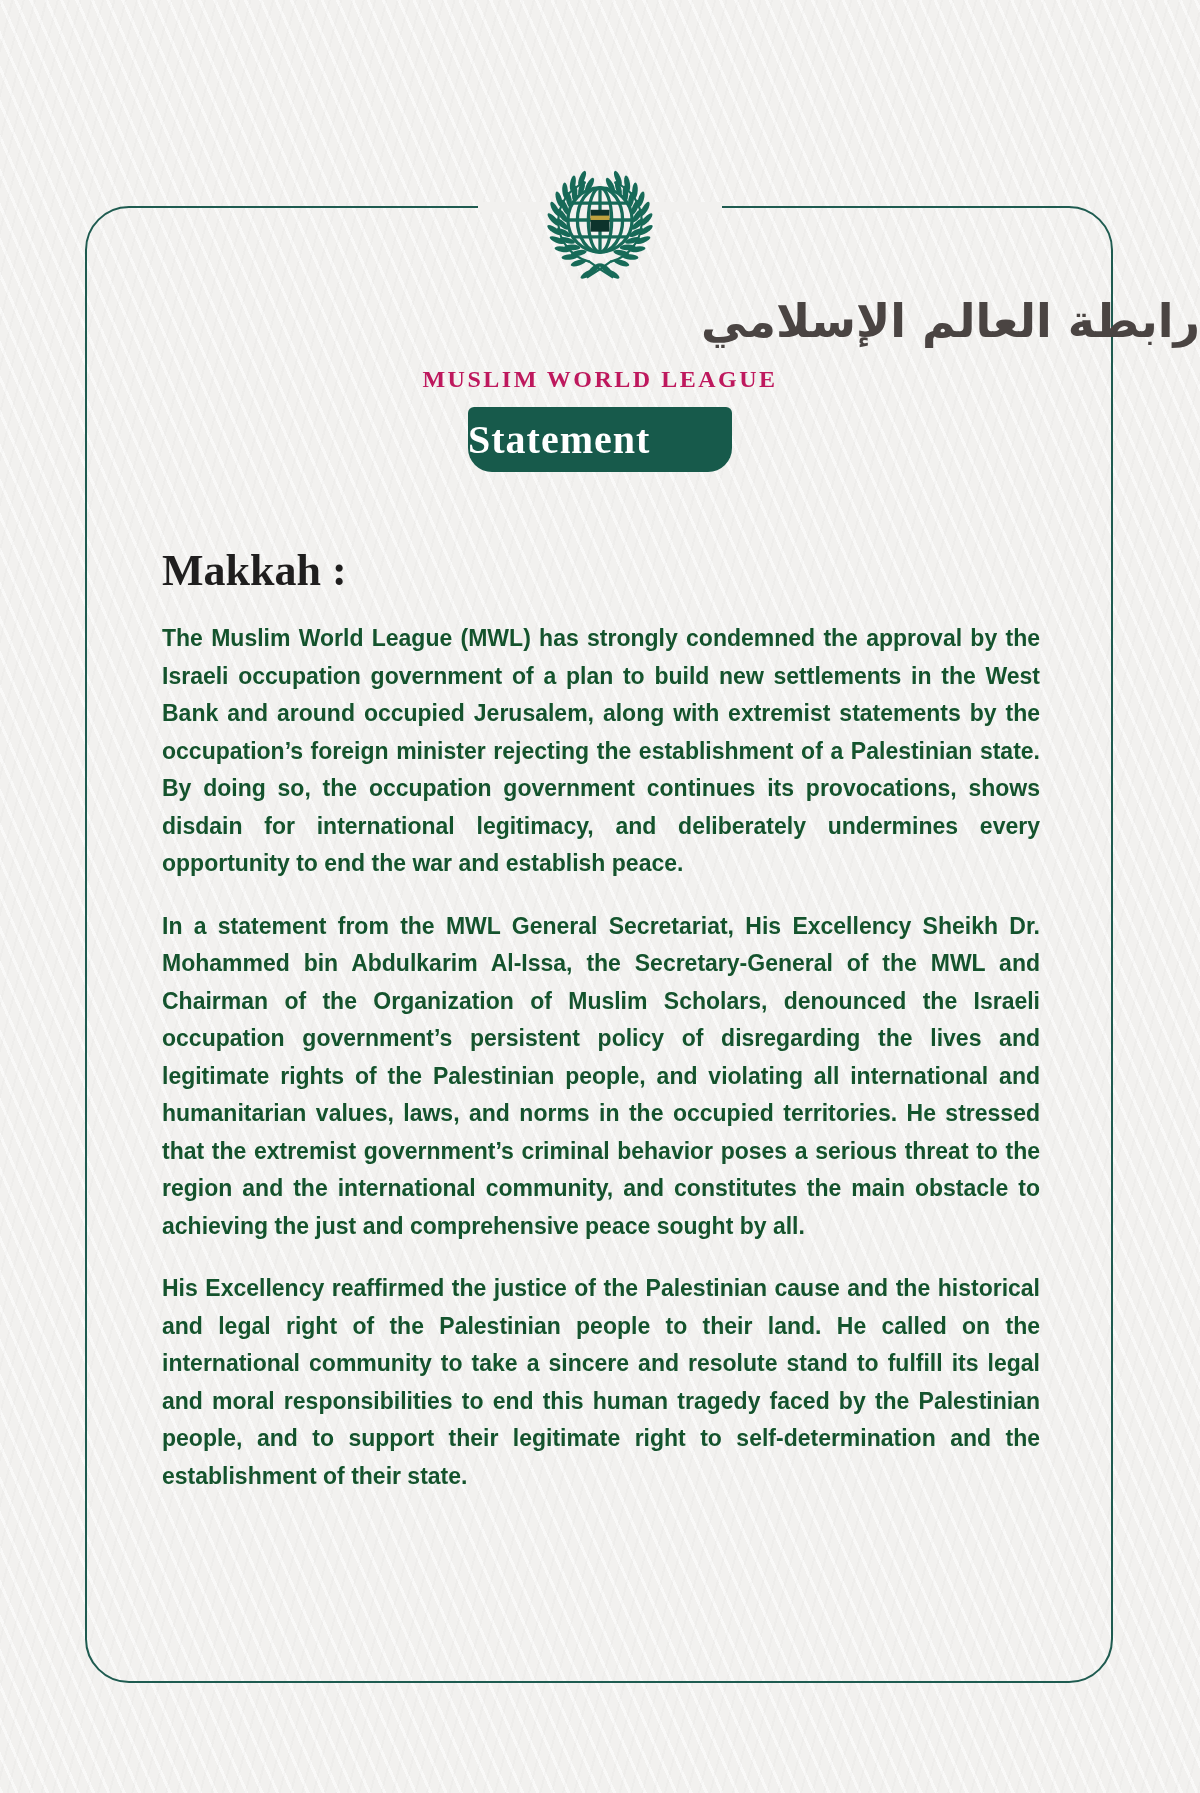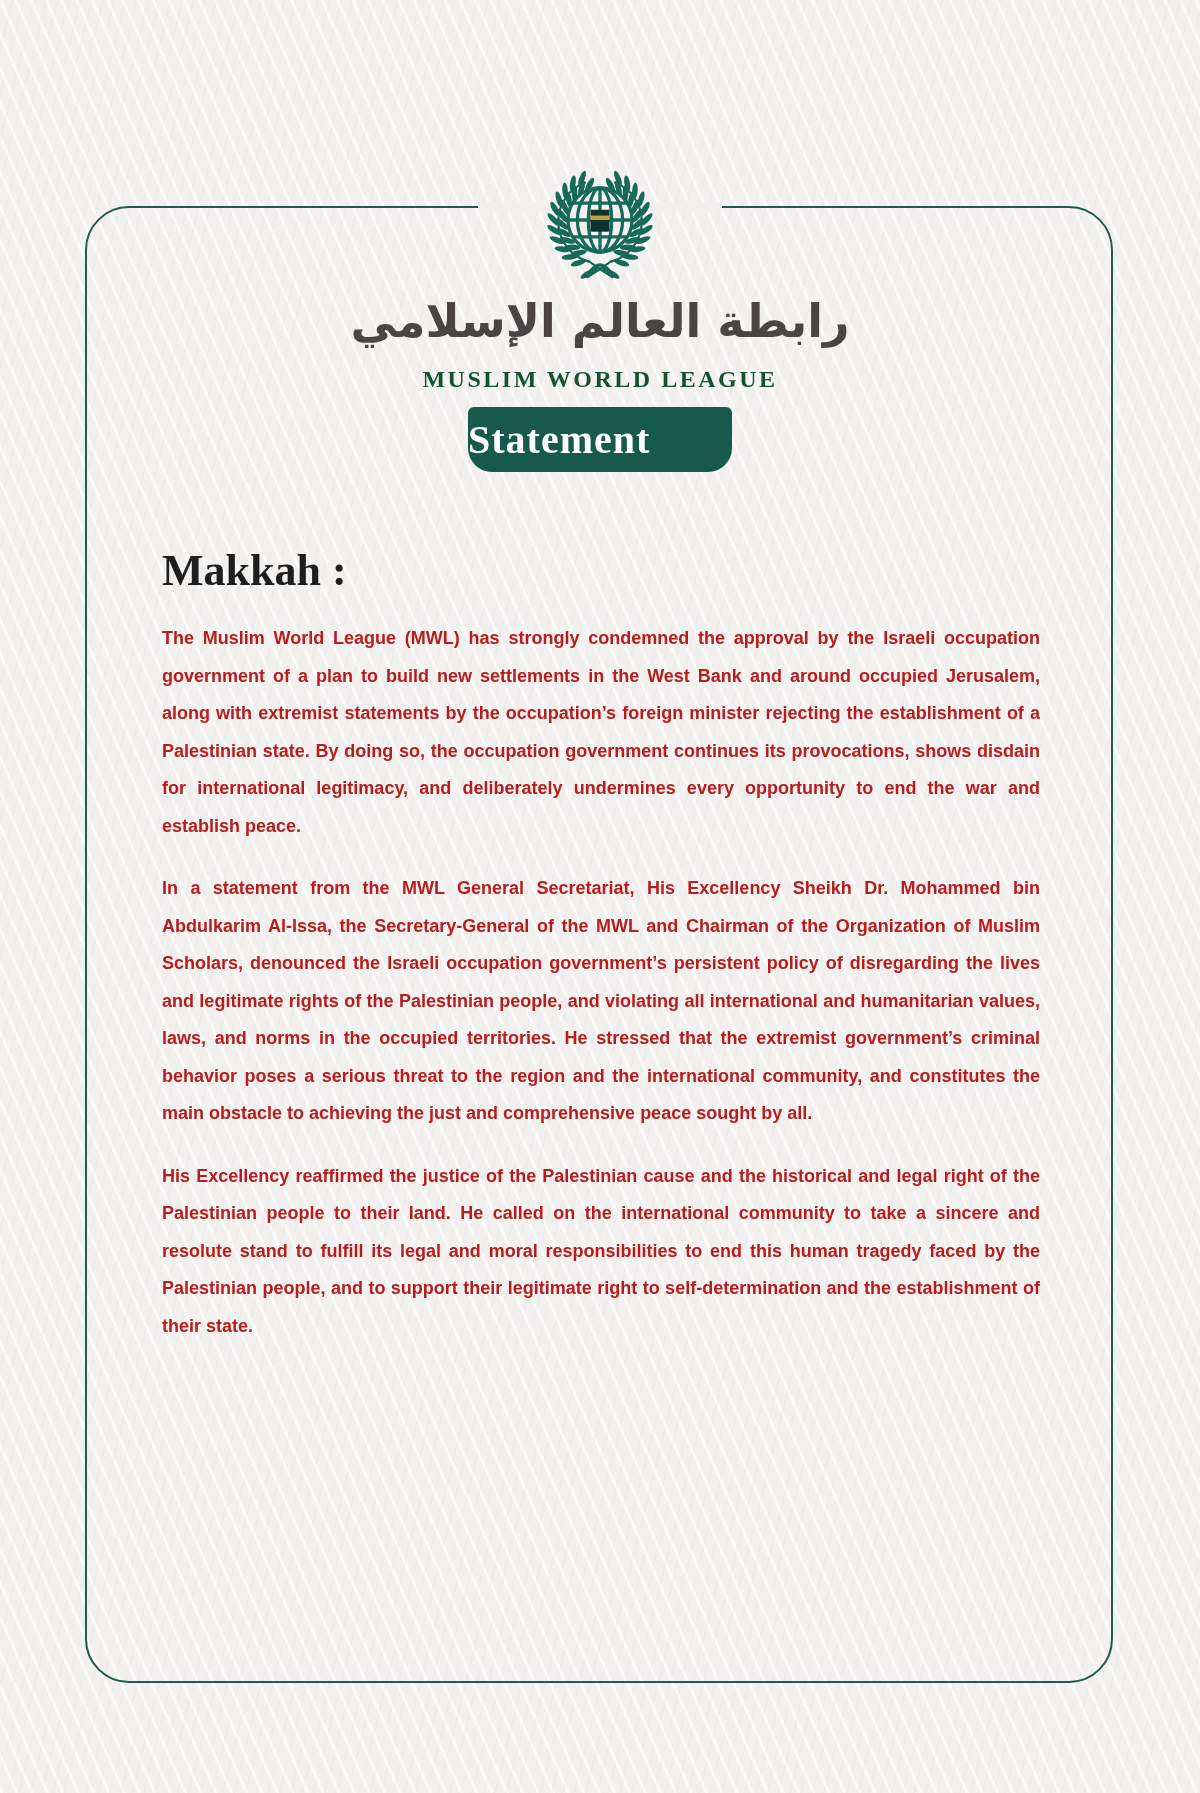--- a/index.html
+++ b/index.html
@@ -18,50 +18,50 @@
   }
   .gap-cover{
     position:absolute;left:478px;top:202px;width:244px;height:10px;
     background:#f2f1ef;
   }
   .emblem{
     position:absolute;left:0;top:160px;width:1200px;text-align:center;
   }
   .emblem svg{width:146px;height:128px;}
   .arabic{
-    position:absolute;left:0;top:286px;width:1200px;text-align:center;
+    position:absolute;left:0;top:286px;width:1200px;text-align:right;
     font-family:"DejaVu Sans", sans-serif;
     font-size:46px;font-weight:bold;color:#4a4442;line-height:70px;
   }
   .wordmark{
     position:absolute;left:0;top:366px;width:1200px;text-align:center;
     font-family:"Liberation Serif", serif;font-weight:bold;
-    font-size:24px;letter-spacing:2.5px;color:#14532d;
+    font-size:24px;letter-spacing:2.5px;color:#be185d;
   }
   .banner{
     position:absolute;left:468px;top:407px;width:264px;height:65px;
     background:#175a4b;border-radius:6px 6px 24px 24px;
   }
   .banner span{
     font-family:"Liberation Serif", serif;font-weight:bold;
     font-size:40px;color:#ffffff;line-height:65px;letter-spacing:1px;
   }
   .dateline{
     position:absolute;left:162px;top:545px;
     font-family:"Liberation Serif", serif;font-weight:bold;
     font-size:44px;color:#1f1e1e;
   }
   .body-text{
     position:absolute;left:162px;top:620px;width:878px;
   }
   .body-text p{
     margin:0 0 25px 0;
     font-family:"Liberation Sans", sans-serif;
-    font-size:18px;font-weight:600;line-height:37.5px;
-    color:#b91c1c;text-align:justify;
+    font-size:23px;font-weight:600;line-height:37.5px;
+    color:#14532d;text-align:justify;
   }
 </style>
 </head>
 <body>
 
 <div class="card"></div>
 <div class="gap-cover"></div>
 
 <div class="emblem">
   <svg viewBox="0 0 200 175" xmlns="http://www.w3.org/2000/svg">

